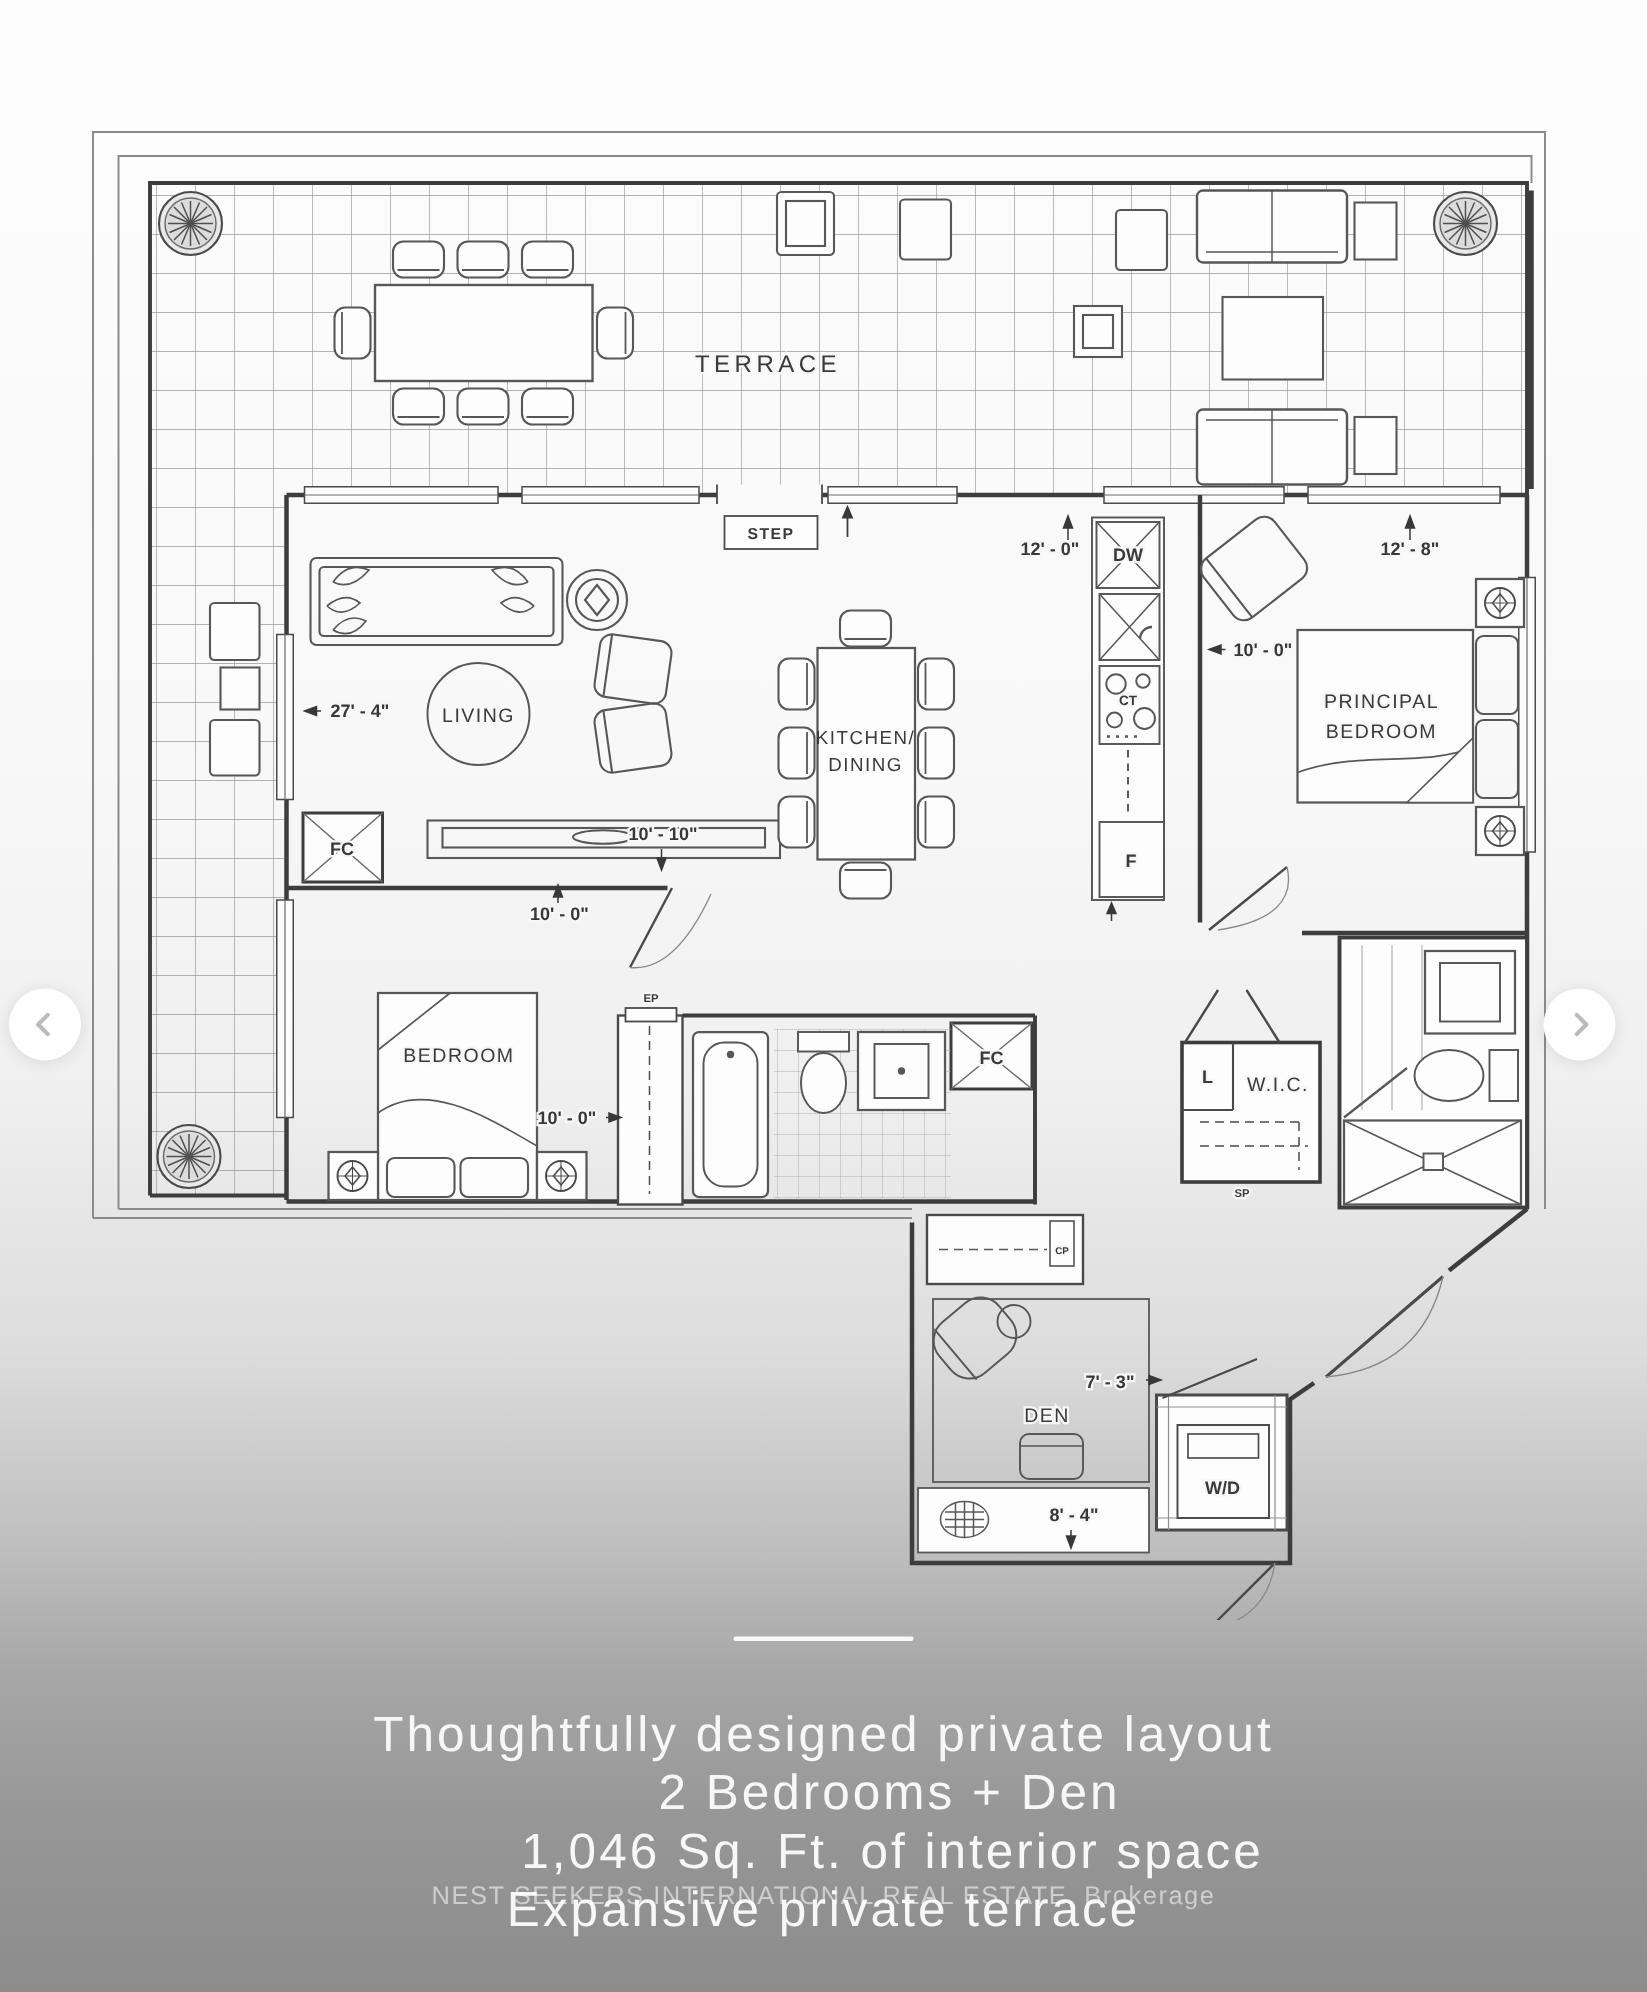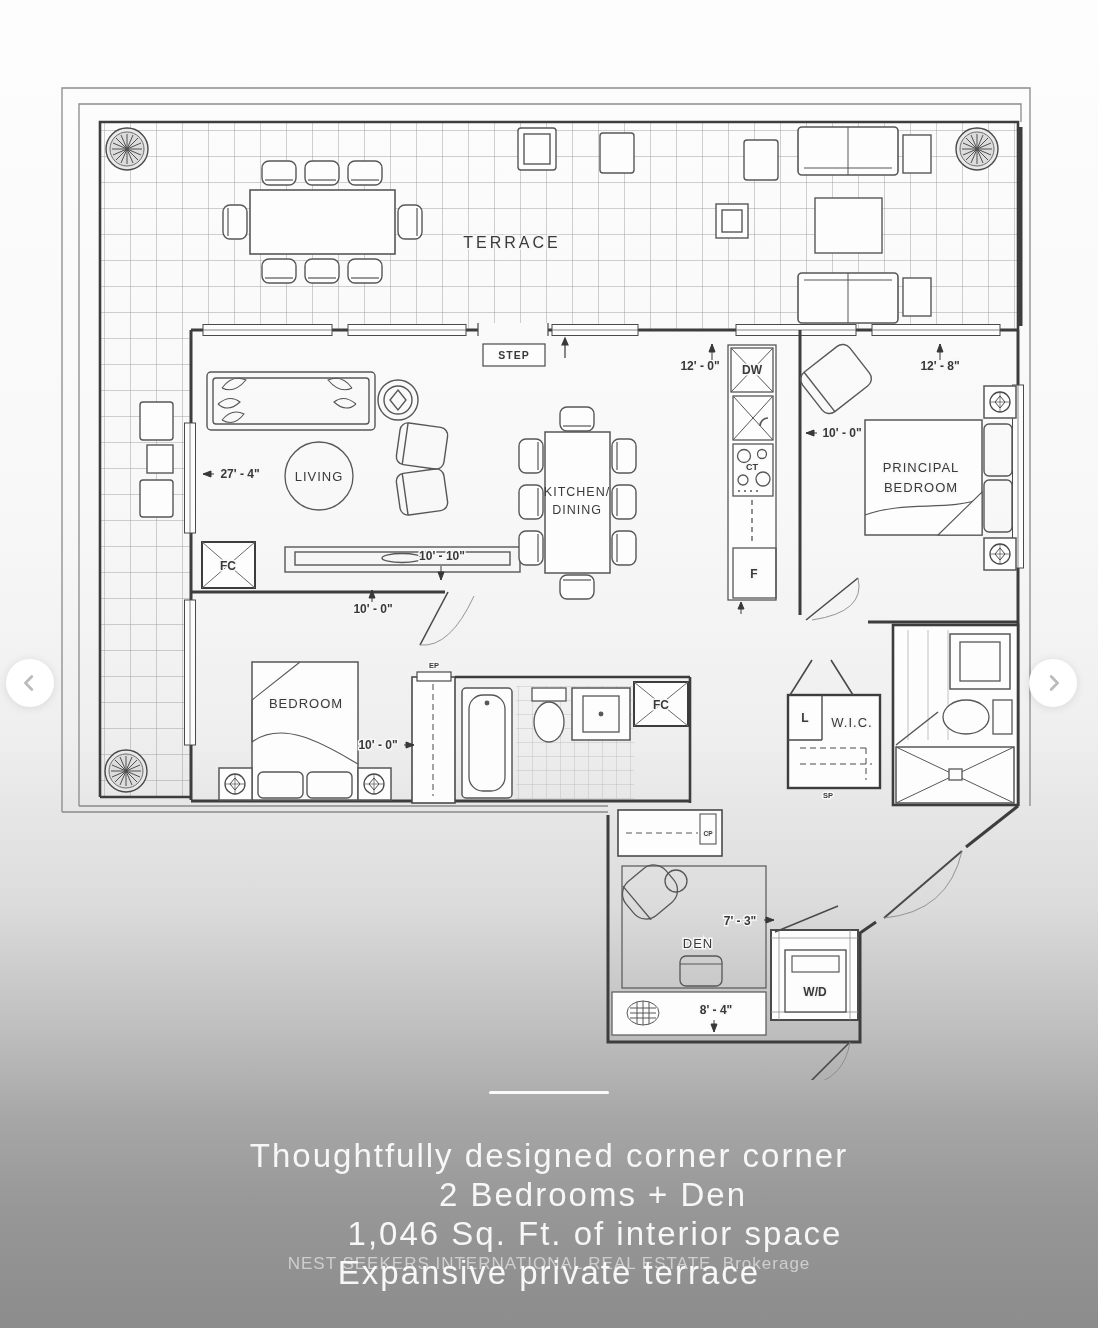--- a/index.html
+++ b/index.html
@@ -410,18 +410,18 @@
       <polyline points="14,5 7,12 14,19" fill="none" stroke="#b9bcbe" stroke-width="3" stroke-linecap="round" stroke-linejoin="round"></polyline>
     </svg>
   </div>
   <div class="arrow-btn" style="left:1029px;top:659px;">
     <svg width="22" height="22" viewBox="0 0 24 24">
       <polyline points="10,5 17,12 10,19" fill="none" stroke="#b9bcbe" stroke-width="3" stroke-linecap="round" stroke-linejoin="round"></polyline>
     </svg>
   </div>
 
   <div class="divider"></div>
-  <div class="caption" style="top:1136px;">Thoughtfully designed corner corner</div>
+  <div class="caption" style="top:1136px;">Thoughtfully designed private layout</div>
   <div class="caption" style="top:1175px;padding-left:44px;">2 Bedrooms + Den</div>
   <div class="caption" style="top:1214px;padding-left:46px;">1,046 Sq. Ft. of interior space</div>
   <div class="caption" style="top:1253px;">Expansive private terrace</div>
   <div class="watermark">NEST SEEKERS INTERNATIONAL REAL ESTATE, Brokerage</div>
 </div>
 
 </body></html>

